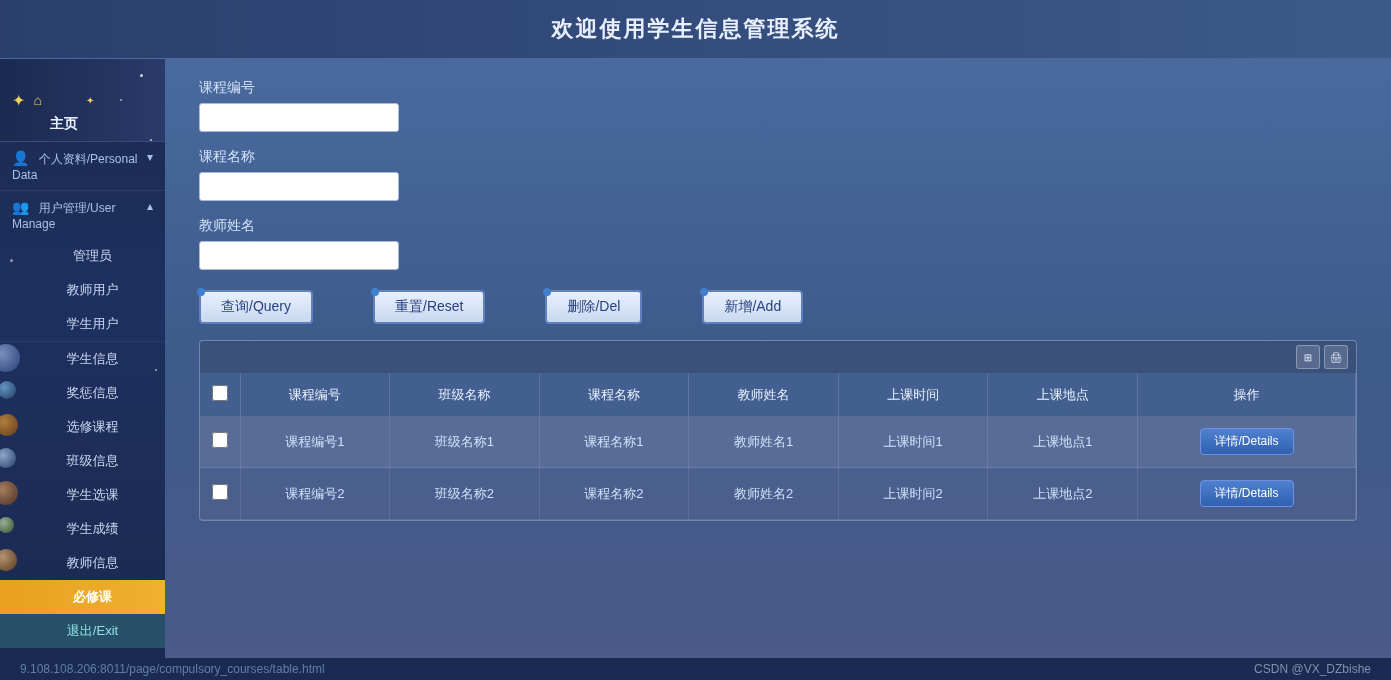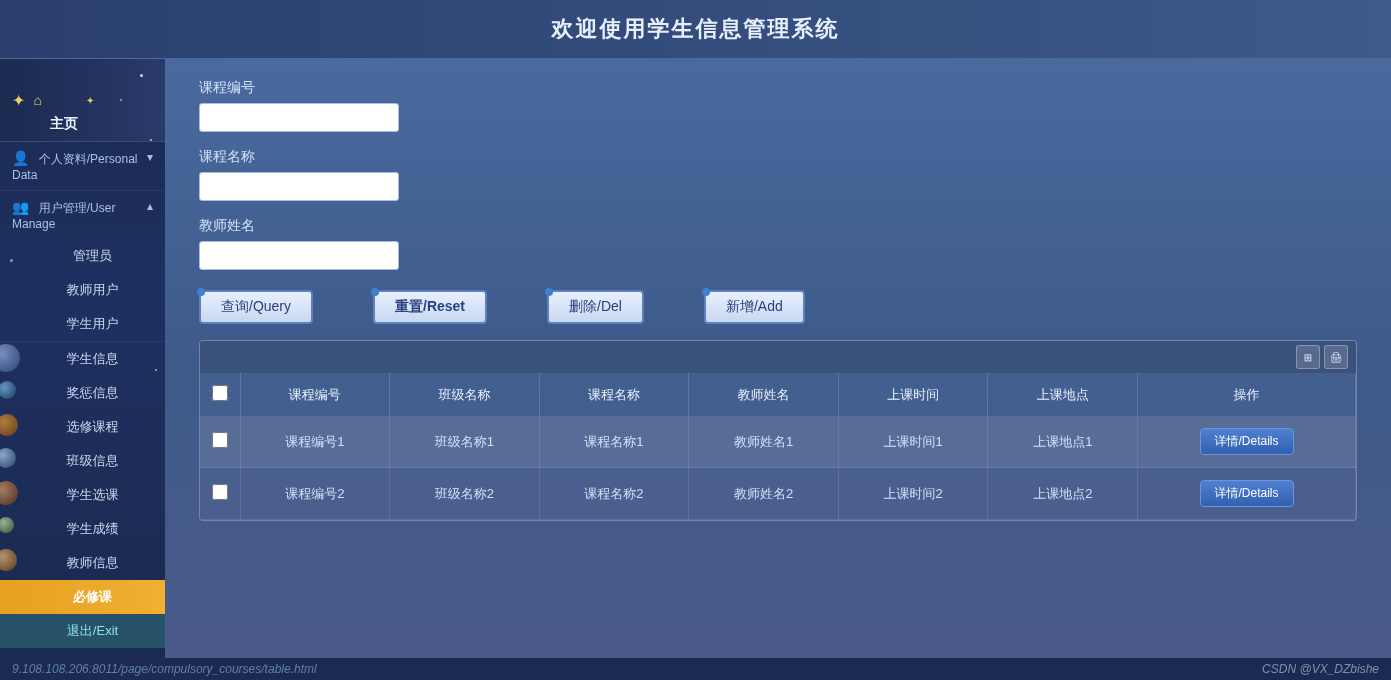--- a/index.html
+++ b/index.html
@@ -126,21 +126,20 @@
 
     .btn-query {
       background: linear-gradient(180deg, #e8f0ff, #c8d8f0);
       color: #2a4080;
       border: 2px solid #6080c0;
     }
     .btn-reset {
       background: linear-gradient(180deg, #e8f0ff, #c8d8f0);
       color: #2a4080;
       border: 2px solid #6080c0;
-      font-weight: bold;
     }
     .btn-del {
       background: linear-gradient(180deg, #e8f0ff, #c8d8f0);
       color: #2a4080;
       border: 2px solid #6080c0;
     }
     .btn-add {
       background: linear-gradient(180deg, #e8f0ff, #c8d8f0);
       color: #2a4080;
       border: 2px solid #6080c0;
@@ -229,26 +228,25 @@
     input[type="checkbox"] {
       width: 16px; height: 16px;
       cursor: pointer;
     }
 
     
     .footer {
       background: #1a2a50;
       color: #8090b0;
       font-size: 12px;
-      padding: 4px 12px;
+      padding: 4px 20px;
       display: flex;
       justify-content: space-between;
       align-items: center;
       flex-shrink: 0;
-      font-style: italic;
     }
 
     .footer-url { color: #6080a0; }
     .footer-credit { color: #8090b0; }
 
     
     .star {
       position: absolute;
       background: #fff;
       border-radius: 50%;

